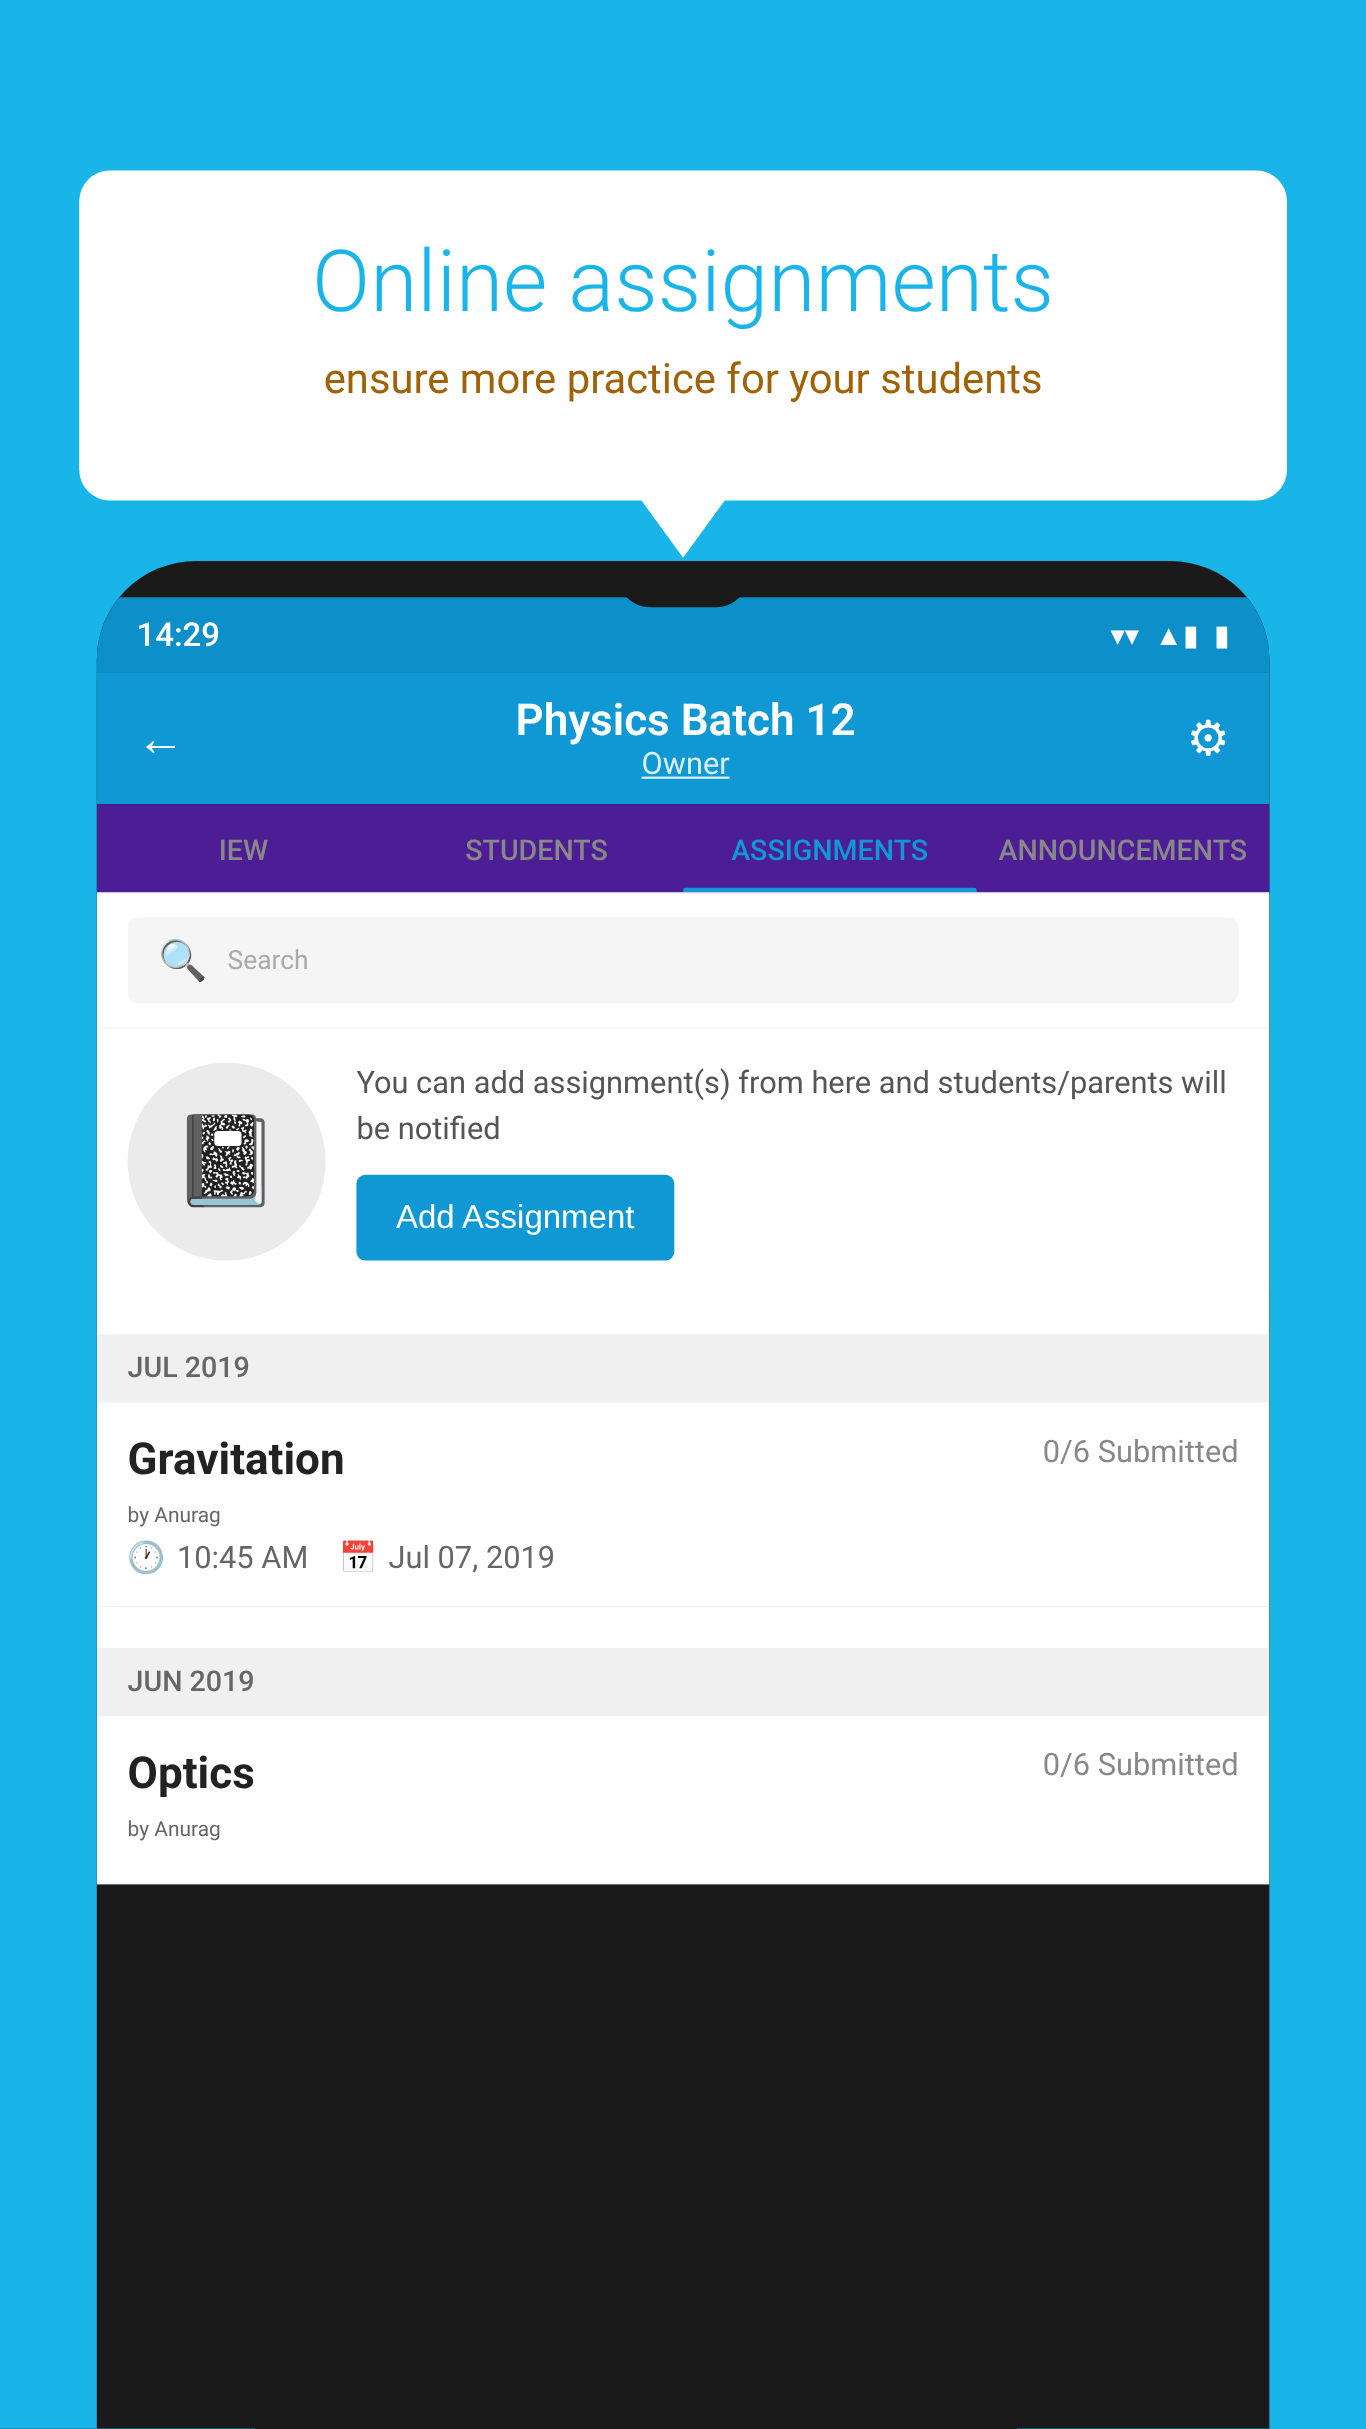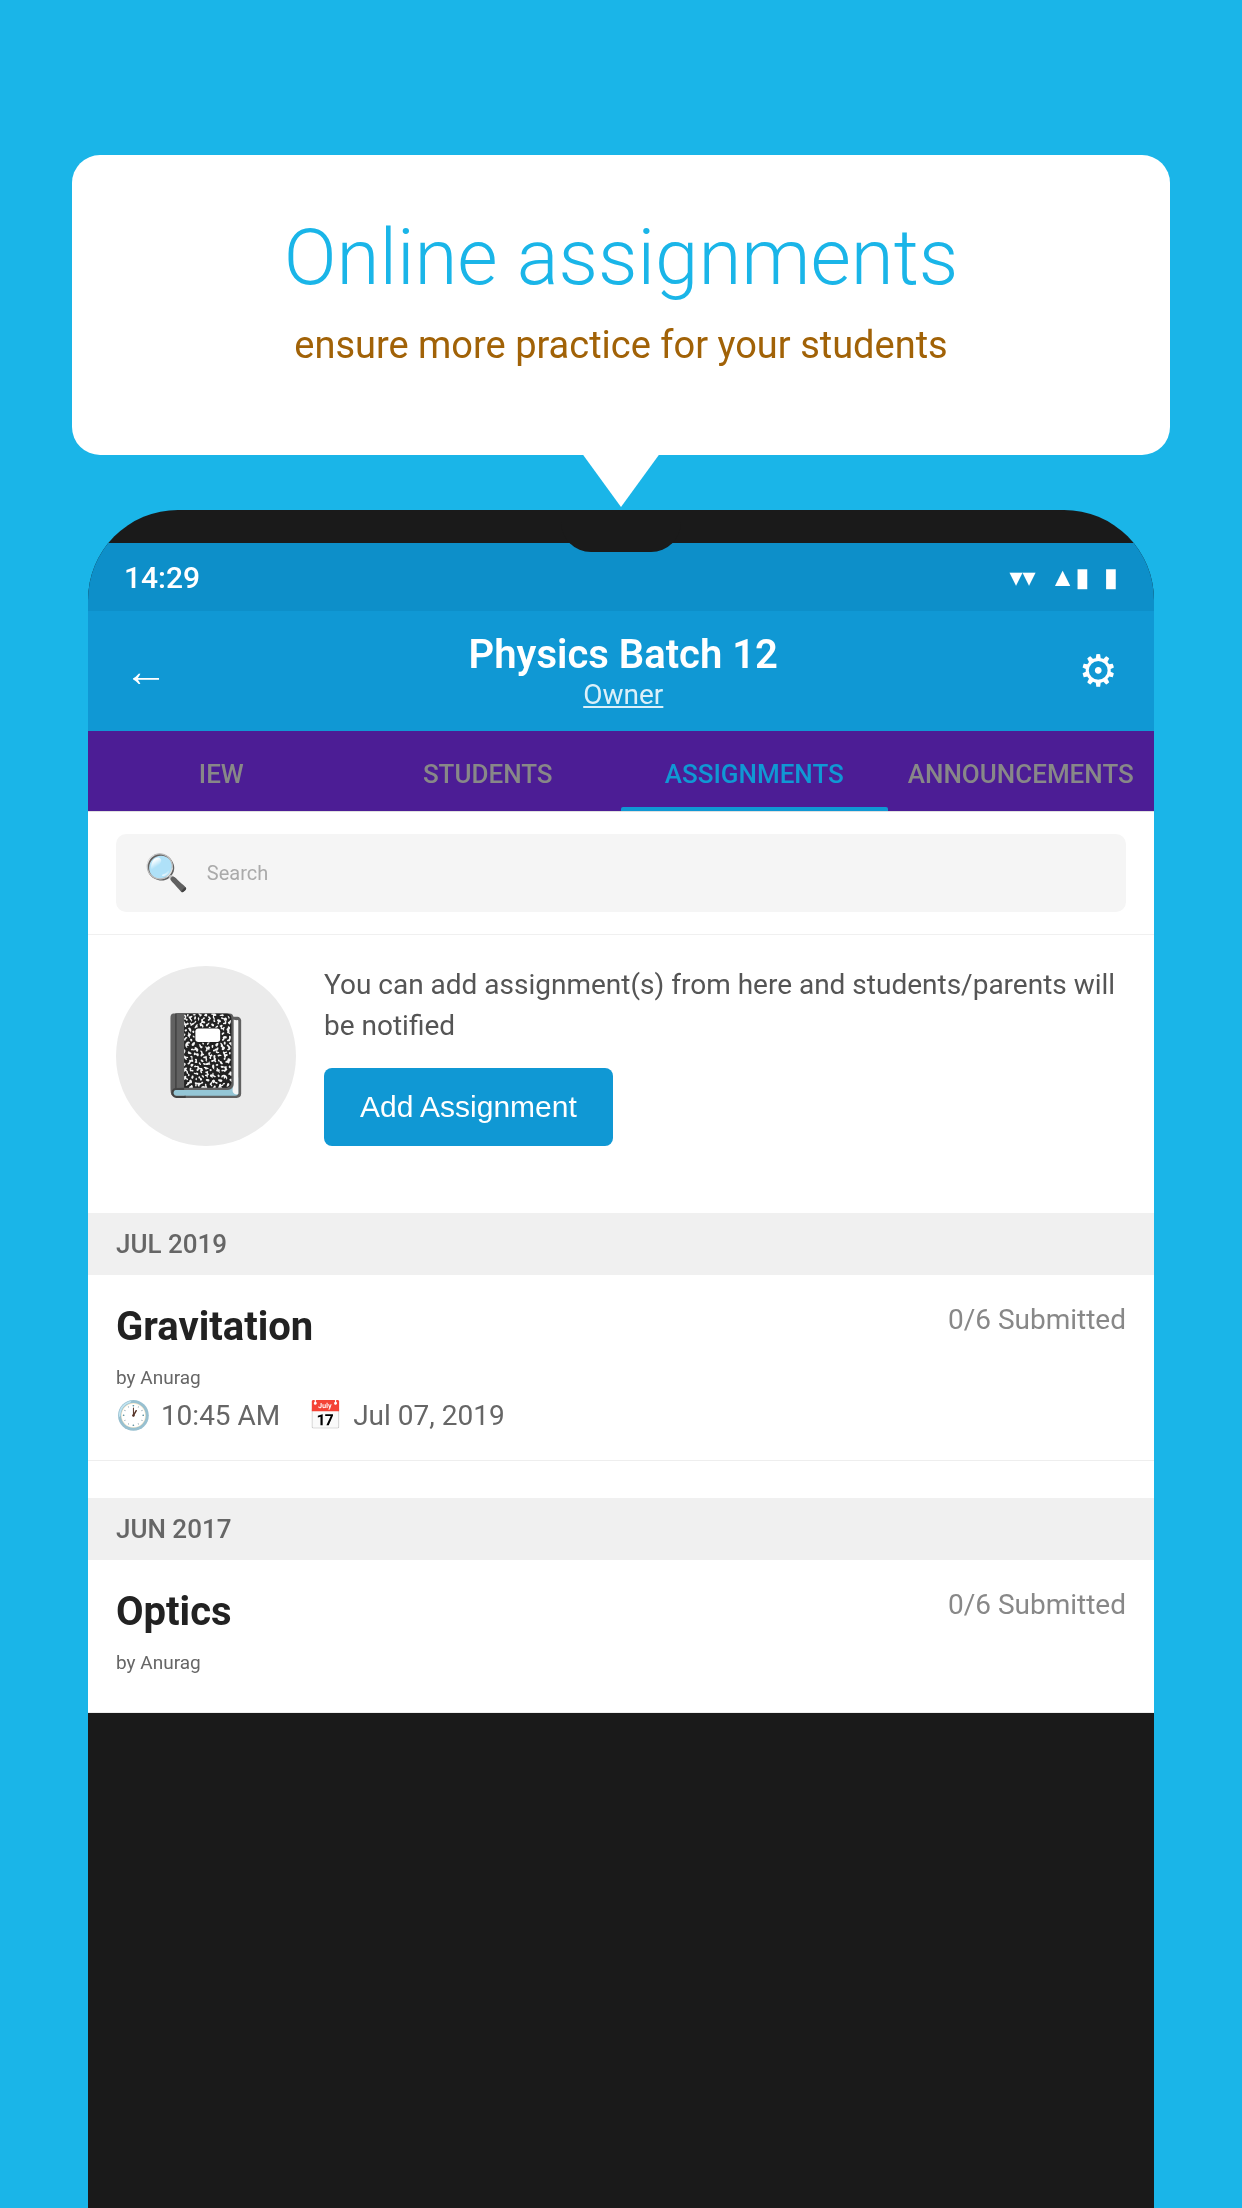--- a/index.html
+++ b/index.html
@@ -206,21 +206,21 @@
       padding: 18px 28px;
       gap: 18px;
     }
 
     .search-icon-svg {
       color: #aaa;
       font-size: 36px;
     }
 
     .search-placeholder {
-      font-size: 20px;
+      font-size: 24px;
       color: #aaa;
     }
 
     
     .promo-section {
       display: flex;
       align-items: center;
       padding: 30px 28px 30px 28px;
       gap: 28px;
       background: white;
@@ -396,21 +396,21 @@
           <span class="meta-icon">🕐</span>
           <span>10:45 AM</span>
         </div>
         <div class="meta-item">
           <span class="meta-icon">📅</span>
           <span>Jul 07, 2019</span>
         </div>
       </div>
     </div>
 
-    <div class="section-header">JUN 2017</div>
+    <div class="section-header">JUN 2019</div>
 
     <div class="assignment-item">
       <div class="assignment-row-top">
         <span class="assignment-name">Optics</span>
         <span class="assignment-submitted">0/6 Submitted</span>
       </div>
       <div class="assignment-by">by Anurag</div>
     </div>
 
   </div>

